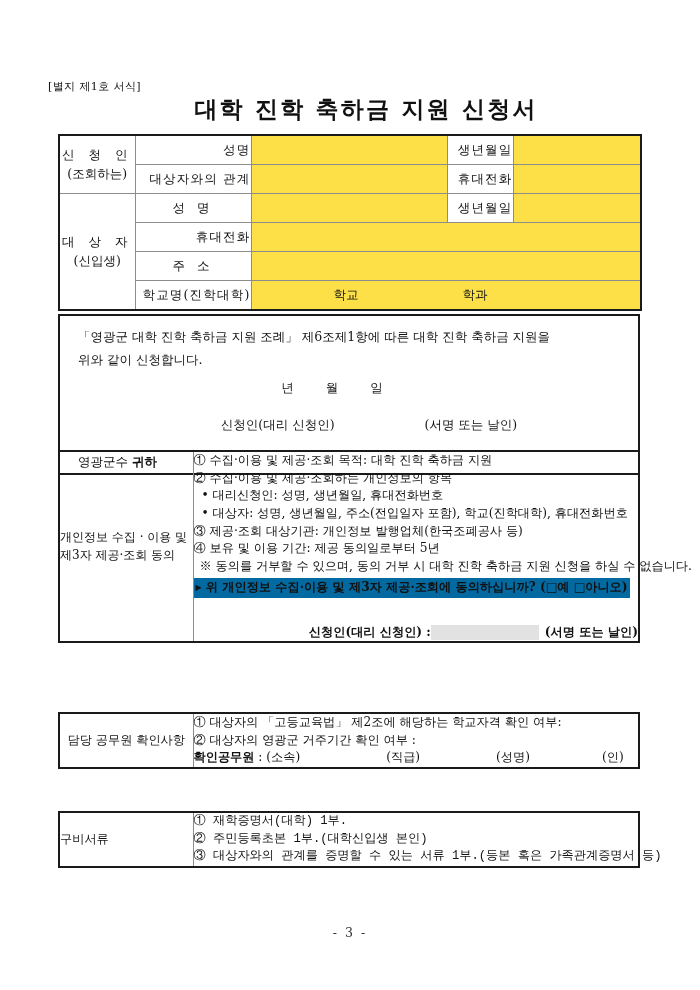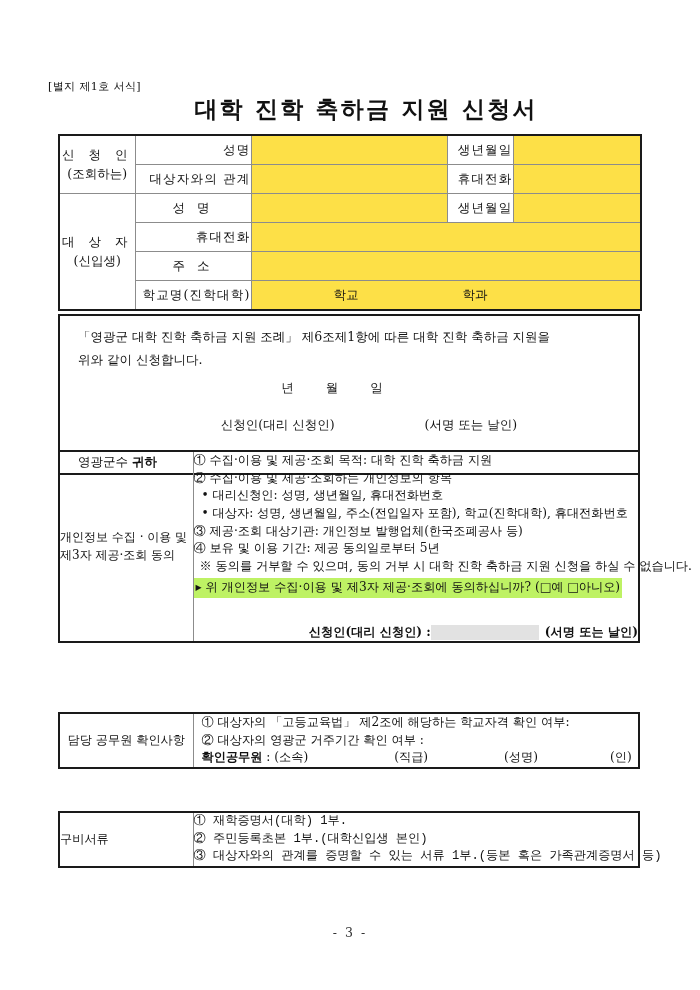--- a/index.html
+++ b/index.html
@@ -132,22 +132,22 @@
   .consent-body {
     vertical-align: top;
     padding: 10px 8px 10px 10px;
     font-size: 12.2px;
     line-height: 1.72;
   }
   .consent-body div { white-space: nowrap; }
   .indent1 { padding-left: 8px; }
   .note { padding-left: 6px; }
   .highlight {
-    background: #bef264;
-    font-weight: normal;
+    background: #0369a1;
+    font-weight: bold;
     display: inline-block;
     padding: 1px 2px;
     margin-top: 2px;
   }
   .consent-sign {
     margin-top: 26px;
     display: flex;
     justify-content: flex-end;
     align-items: center;
     font-weight: bold;
@@ -167,21 +167,21 @@
     width: 134px;
     text-align: center;
     font-size: 12.2px;
   }
   .officer-body {
     vertical-align: middle;
     padding: 9px 8px 9px 10px;
     font-size: 12.2px;
     line-height: 1.78;
   }
-  .officer-body div { white-space: nowrap; margin-left: 8px; }
+  .officer-body div { white-space: nowrap; }
   .officer-row3 b { font-weight: bold; }
   .officer-row3 .gap1 { display:inline-block; width: 86px; }
   .officer-row3 .gap2 { display:inline-block; width: 76px; }
   .officer-row3 .gap3 { display:inline-block; width: 72px; }
 
   
   #tbl-docs { top: 811px; }
   .docs-label {
     width: 134px;
     font-size: 12.2px;

